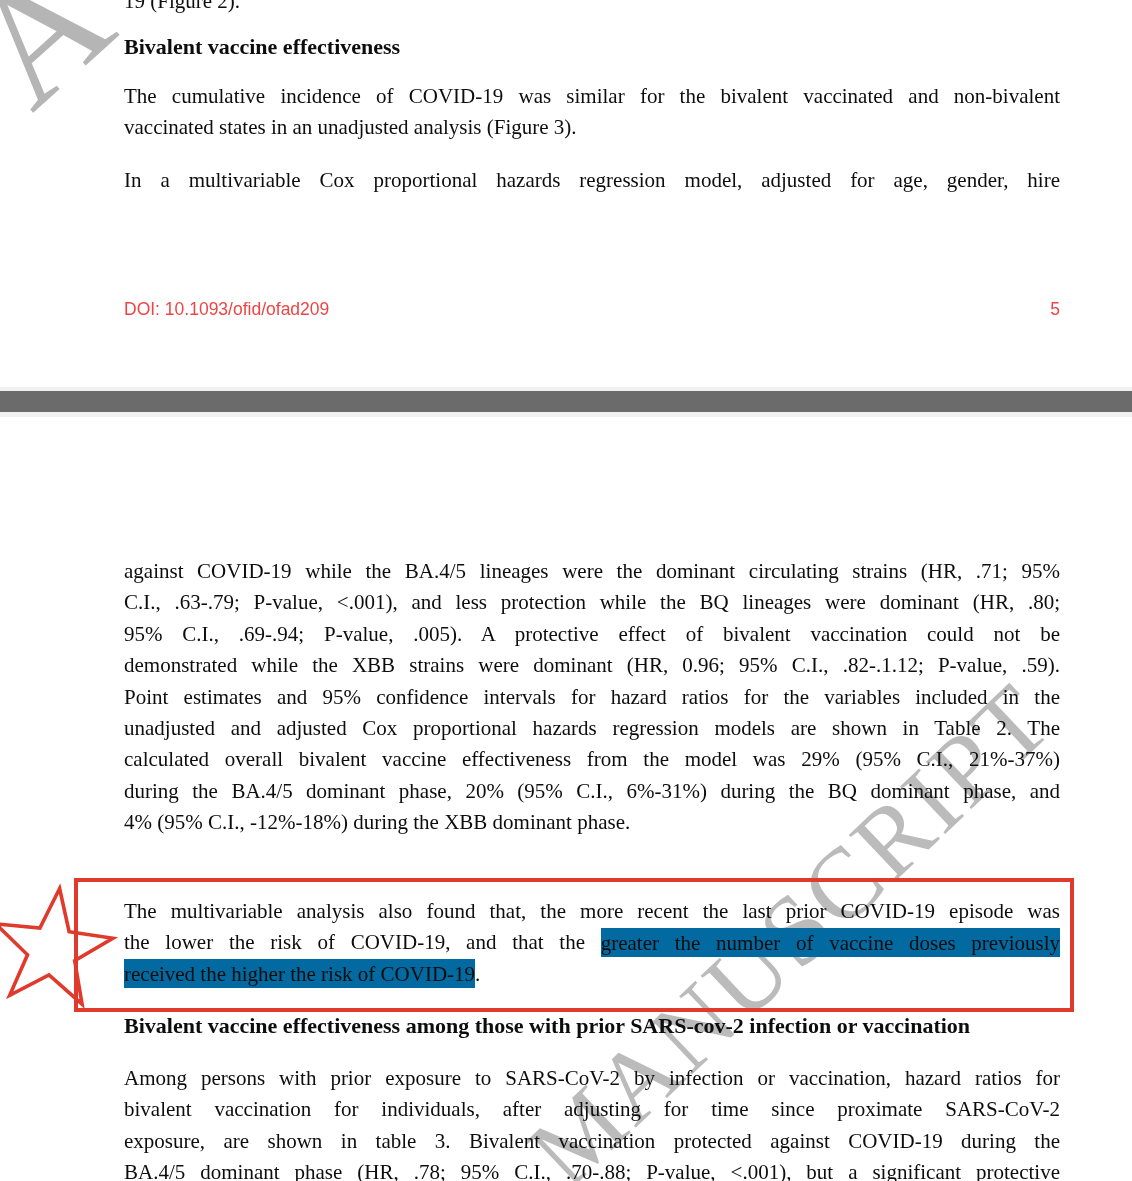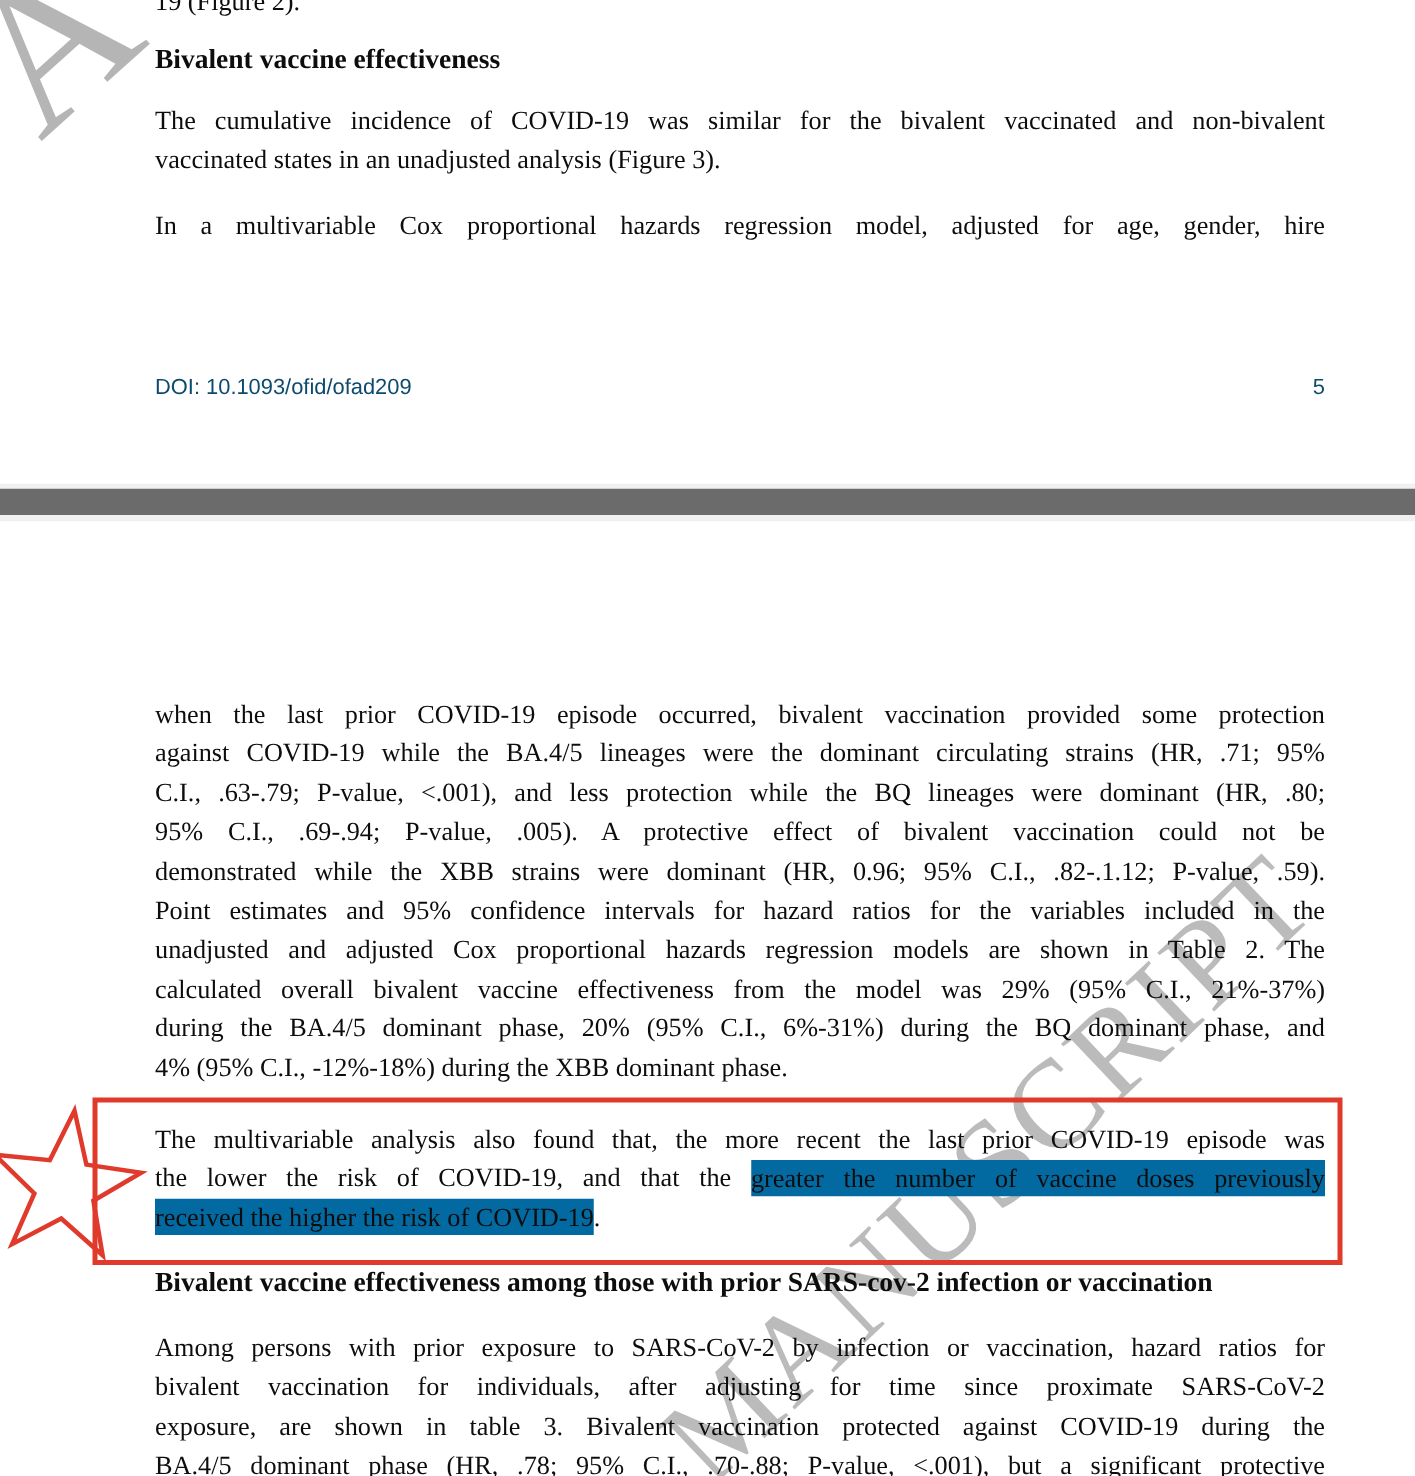--- a/index.html
+++ b/index.html
@@ -14,21 +14,21 @@
     font-size:21px;line-height:31.4px;
     text-align:justify;text-align-last:justify;
     white-space:normal;
   }
   .para[data-last-left="true"] .line:last-child{text-align-last:left;}
   .hl{background:#0369a1;padding:2.5px 0;}
   .heading{font-size:22px;font-weight:bold;line-height:31.4px;}
   .cutline{font-size:21px;line-height:31.4px;}
   .footer-row{
     display:flex;justify-content:space-between;align-items:flex-start;
-    font-family:"Liberation Sans", sans-serif;font-size:17.5px;line-height:24px;color:#0c4a6e;
+    font-family:"Liberation Sans", sans-serif;font-size:17.5px;line-height:24px;color:#ef4444;
   }
   .divider{left:0;top:387px;width:1132px;height:30px;background:#f0f0f0;}
   .divider .bar{margin-top:4px;height:21px;background:#6b6b6b;}
   .redbox{
     left:74px;top:878px;width:992px;height:126px;
     border:4px solid #e03a2c;z-index:3;background:transparent;
   }
   .boxed-para{z-index:4;}
   .star-svg{left:-6px;top:882px;z-index:5;}
   .wm{color:rgba(132,132,132,0.55);z-index:0;pointer-events:none;font-family:"Liberation Serif", serif;}
@@ -65,21 +65,20 @@
     <span>5</span>
   </div>
 
   <div class="abs divider">
     <div class="bar"></div>
   </div>
 
   <div class="abs wm wm-manuscript">MANUSCRIPT</div>
 
   <div class="abs textcol para z1" style="top:556px;" data-last-left="true">
-      <div class="line">when the last prior COVID-19 episode occurred, bivalent vaccination provided some protection</div>
       <div class="line">against COVID-19 while the BA.4/5 lineages were the dominant circulating strains (HR, .71; 95%</div>
       <div class="line">C.I., .63-.79; P-value, &lt;.001), and less protection while the BQ lineages were dominant (HR, .80;</div>
       <div class="line">95% C.I., .69-.94; P-value, .005). A protective effect of bivalent vaccination could not be</div>
       <div class="line">demonstrated while the XBB strains were dominant (HR, 0.96; 95% C.I., .82-.1.12; P-value, .59).</div>
       <div class="line">Point estimates and 95% confidence intervals for hazard ratios for the variables included in the</div>
       <div class="line">unadjusted and adjusted Cox proportional hazards regression models are shown in Table 2. The</div>
       <div class="line">calculated overall bivalent vaccine effectiveness from the model was 29% (95% C.I., 21%-37%)</div>
       <div class="line">during the BA.4/5 dominant phase, 20% (95% C.I., 6%-31%) during the BQ dominant phase, and</div>
       <div class="line">4% (95% C.I., -12%-18%) during the XBB dominant phase.</div>
     </div>

